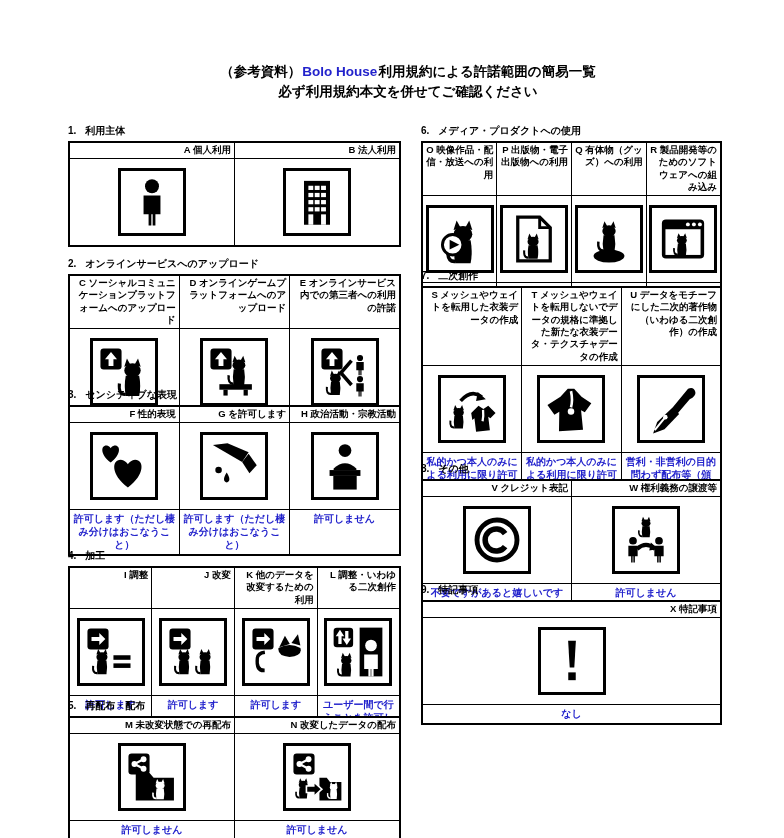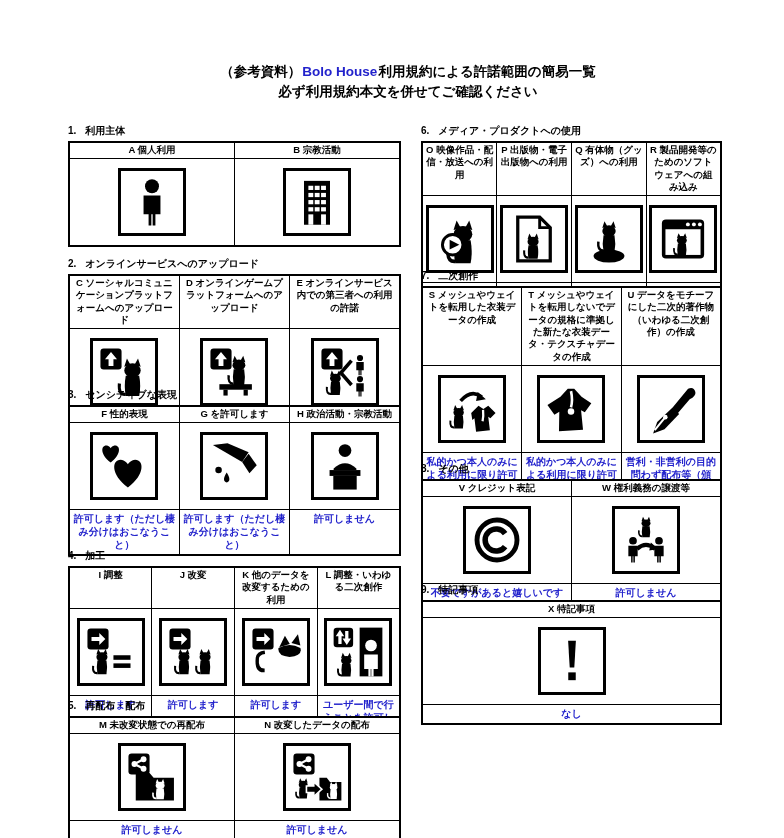--- a/index.html
+++ b/index.html
@@ -12,21 +12,21 @@
     font-size:13.5px;font-weight:bold;color:#000;line-height:1.45;}
   .brand{color:#2222cc;padding:0 1px;}
   .section{position:absolute;}
   .col-l{left:57px;width:333px;padding-left:11px;}
   .col-r{left:401px;width:301px;margin-left:20px;}
   .sec-label{font-size:10px;font-weight:bold;color:#000;margin-bottom:3px;}
   .sec-label .num{margin-right:9px;}
   table.perm{width:100%;border-collapse:collapse;table-layout:fixed;
     border:2px solid #000;background:#fff;}
   table.perm td{border:1.5px solid #000;text-align:center;padding:0;}
-  tr.hdr td{font-size:9.5px;font-weight:bold;line-height:1.3;padding:1px 3px 2px 3px;vertical-align:top;color:#000;}
+  tr.hdr td{font-size:9.5px;font-weight:bold;line-height:1.3;padding:1px 3px 2px 3px;vertical-align:top;color:#000;text-align:right;}
   tr.irow td{padding:9px 2px;vertical-align:middle;}
   tr.rrow td{font-size:10px;font-weight:bold;color:#2222cc;line-height:1.3;
     padding:2px 3px 3px 3px;vertical-align:top;}
   .ib{width:62px;height:62px;border:3px solid #000;background:#fff;margin:0 auto;
     display:flex;align-items:center;justify-content:center;}
   .ib svg{width:52px;height:52px;fill:#000;}
   .defs{position:absolute;width:0;height:0;overflow:hidden;}
 </style>
 </head>
 <body>
@@ -66,21 +66,21 @@
   <div><span>（参考資料）</span><span class="brand">Bolo House</span><span>利用規約による許諾範囲の簡易一覧</span></div>
   <div>必ず利用規約本文を併せてご確認ください</div>
 </div>
 
 <div class="section col-l" style="top:124px">
   <div class="sec-label"><span class="num">1.</span><span>利用主体</span></div>
   <table class="perm">
     <tbody>
         <tr class="hdr">
       <td>A 個人利用</td>
-      <td>B 宗教活動</td>
+      <td>B 法人利用</td>
     </tr>
     <tr class="irow">
       <td>
             <div class="ib">
               <svg viewBox="0 0 32 32">
                 <use href="#d-person"></use>
               </svg>
             </div>
           </td>
       <td>

